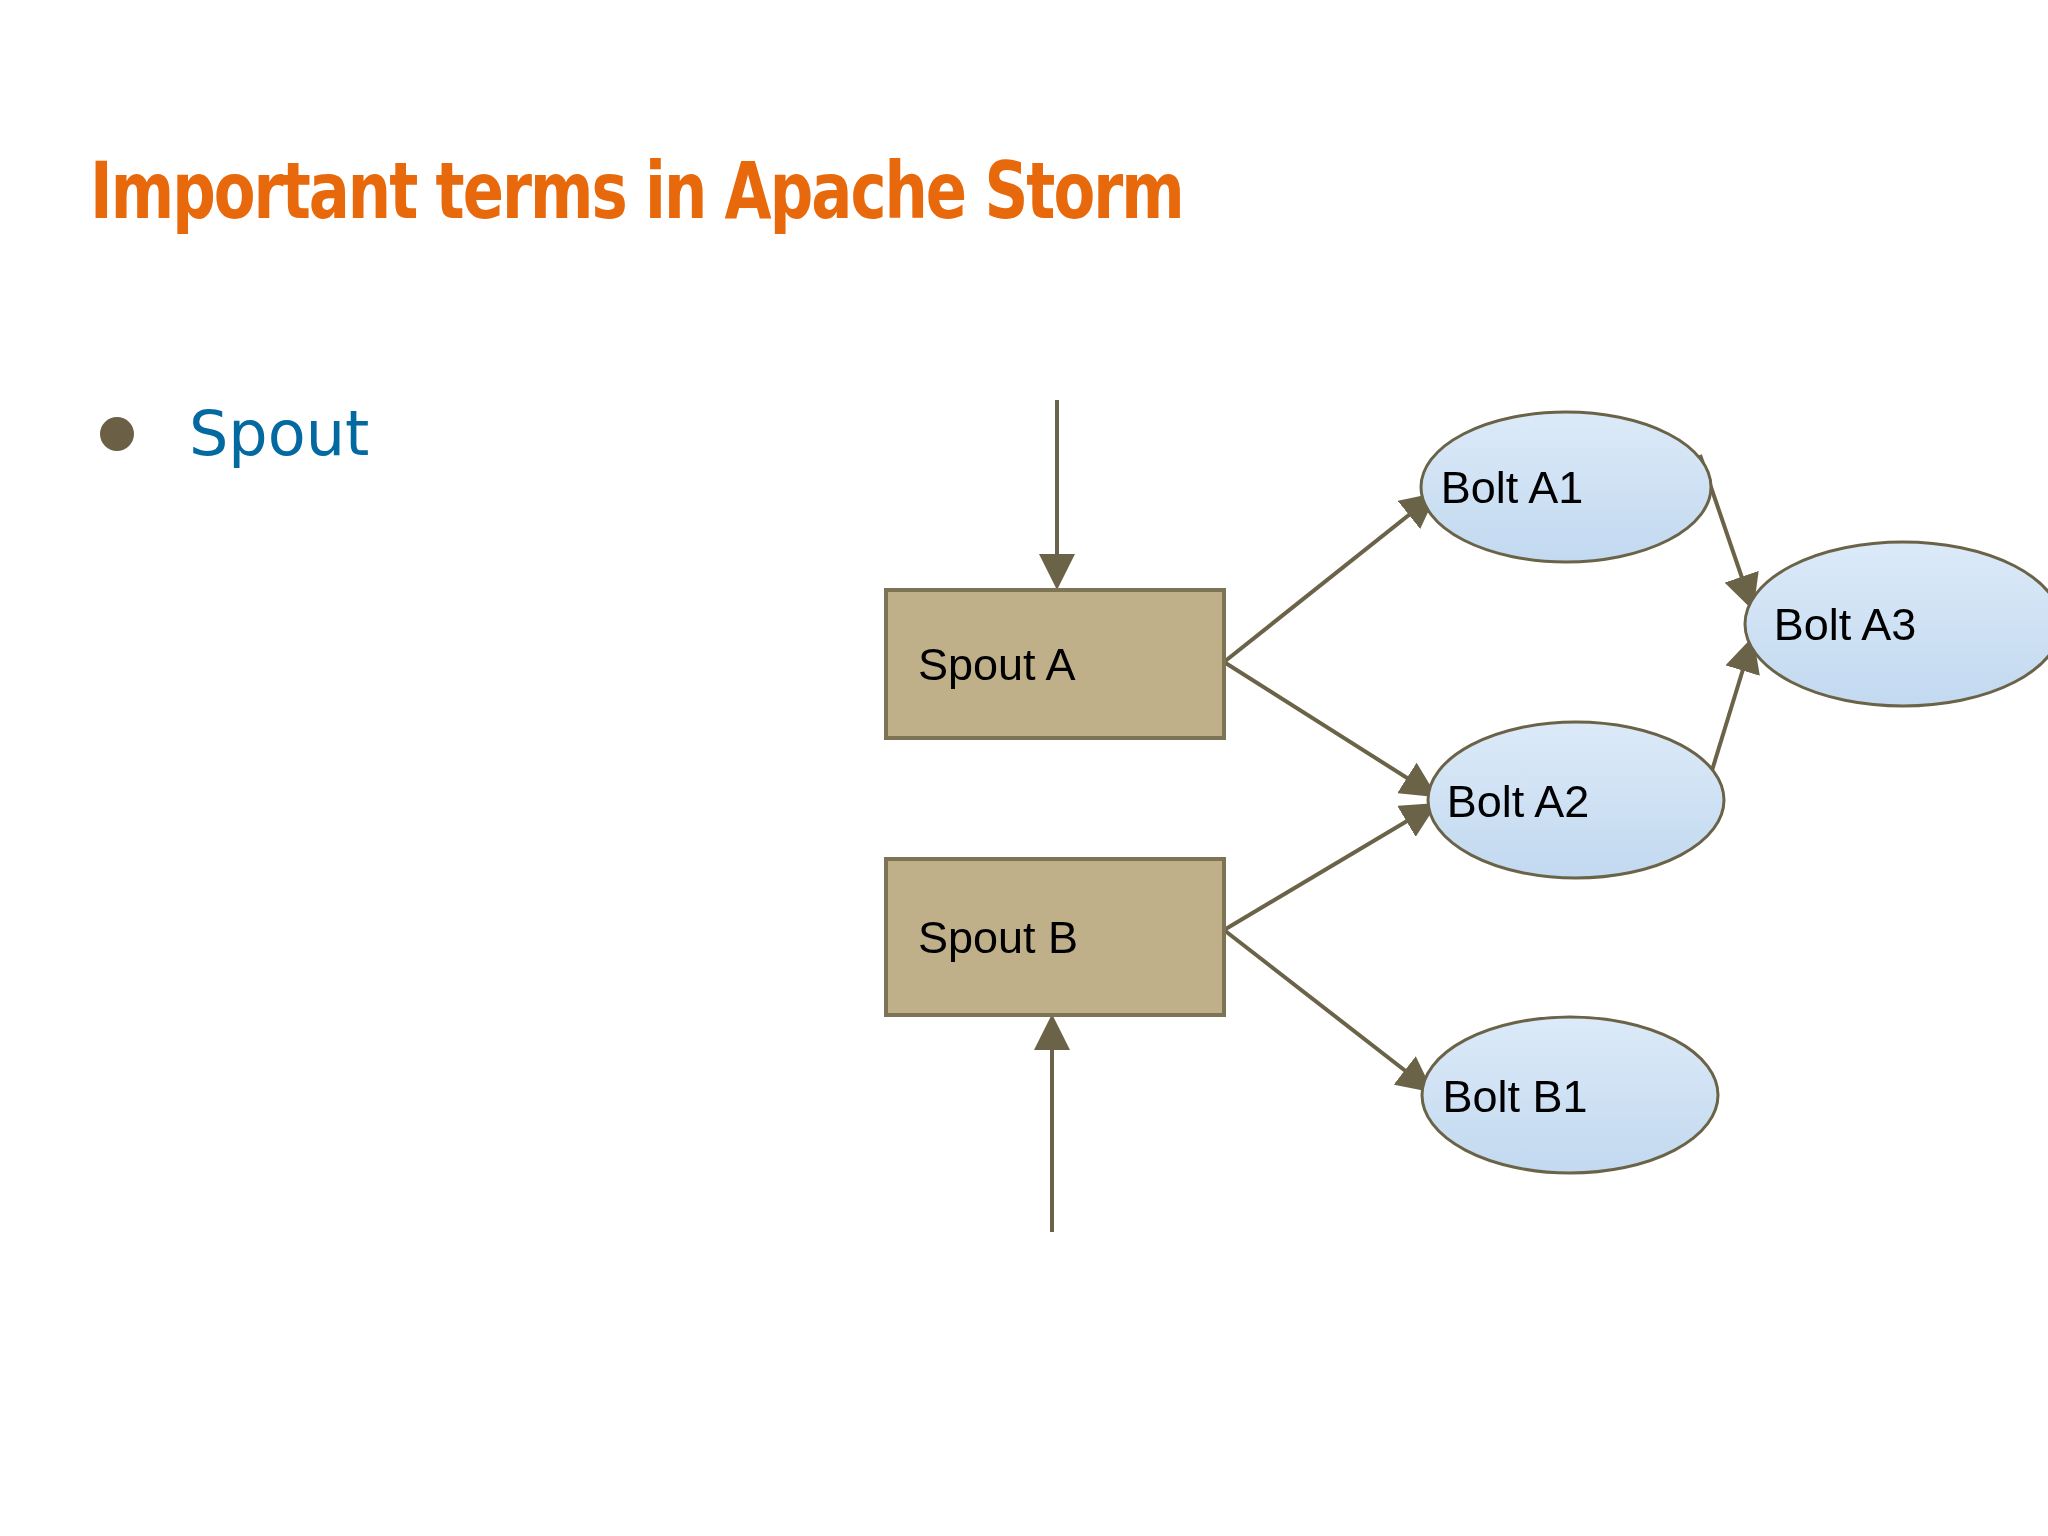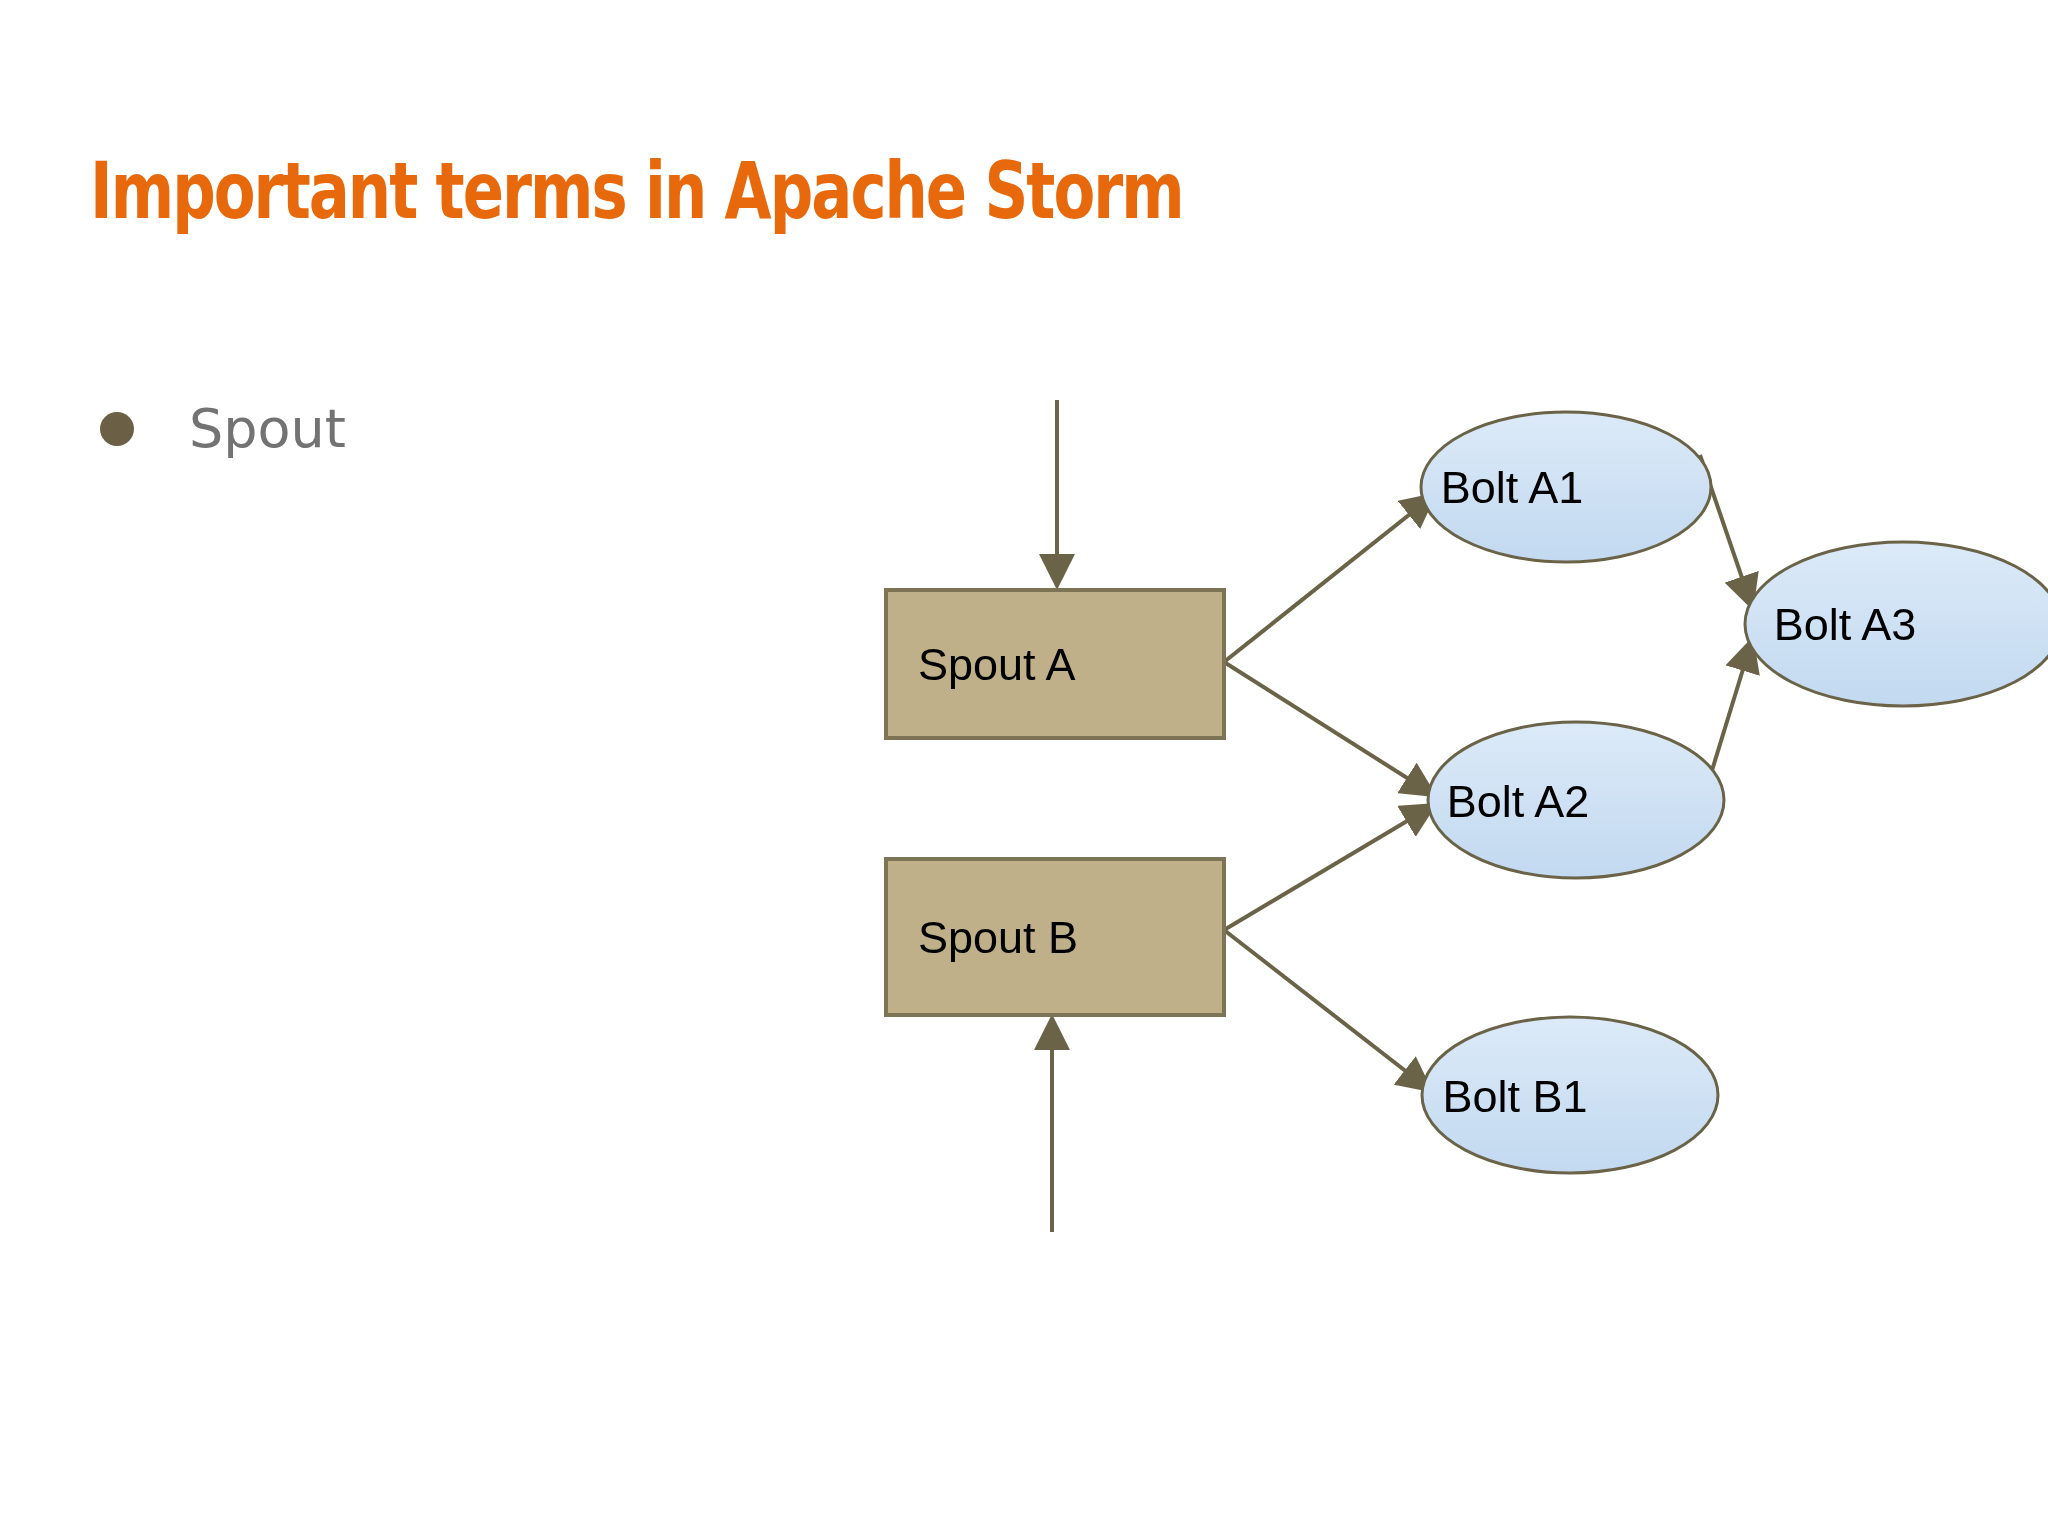--- a/index.html
+++ b/index.html
@@ -55,22 +55,22 @@
   .bullet-marker {
     width: 34px;
     height: 34px;
     border-radius: 50%;
     background: #6B5F45;
     flex: 0 0 auto;
     margin-right: 55px;
   }
   .bullet-text {
     font-family: "DejaVu Sans", sans-serif;
-    font-size: 54px;
-    color: #737373;
+    font-size: 62px;
+    color: #0369a1;
     line-height: 1.15;
     white-space: nowrap;
   }
 
   
   #diagram {
     position: absolute;
     left: 0;
     top: 0;
     width: 2048px;

